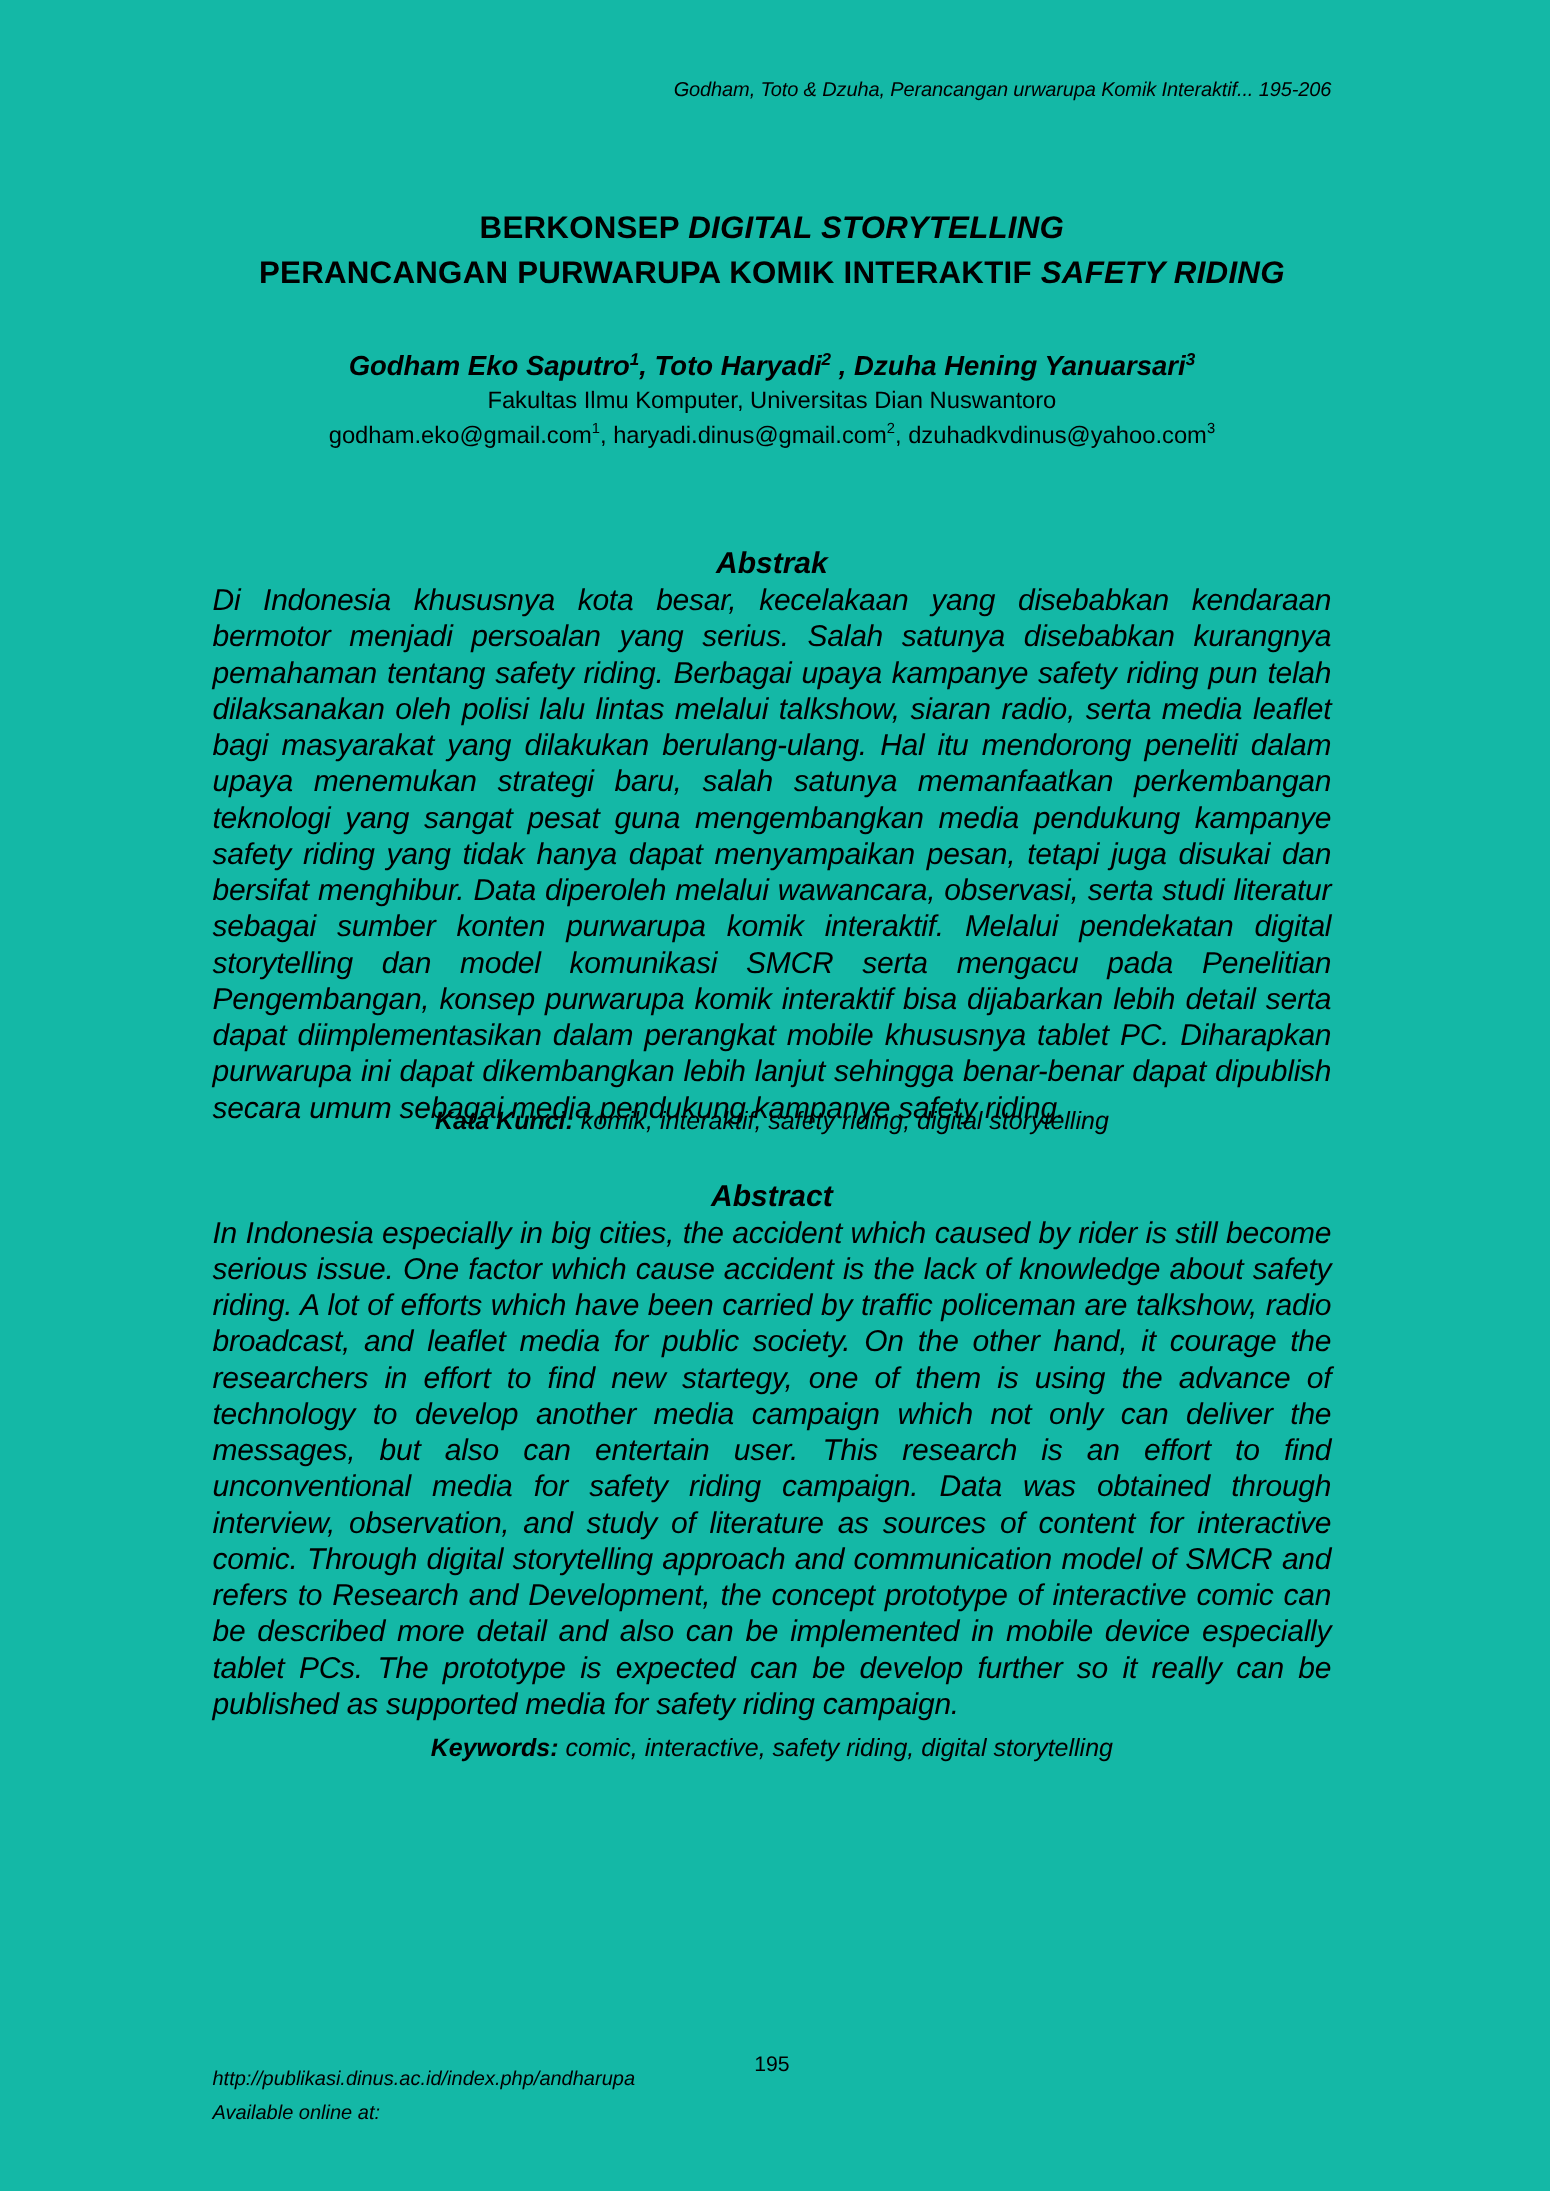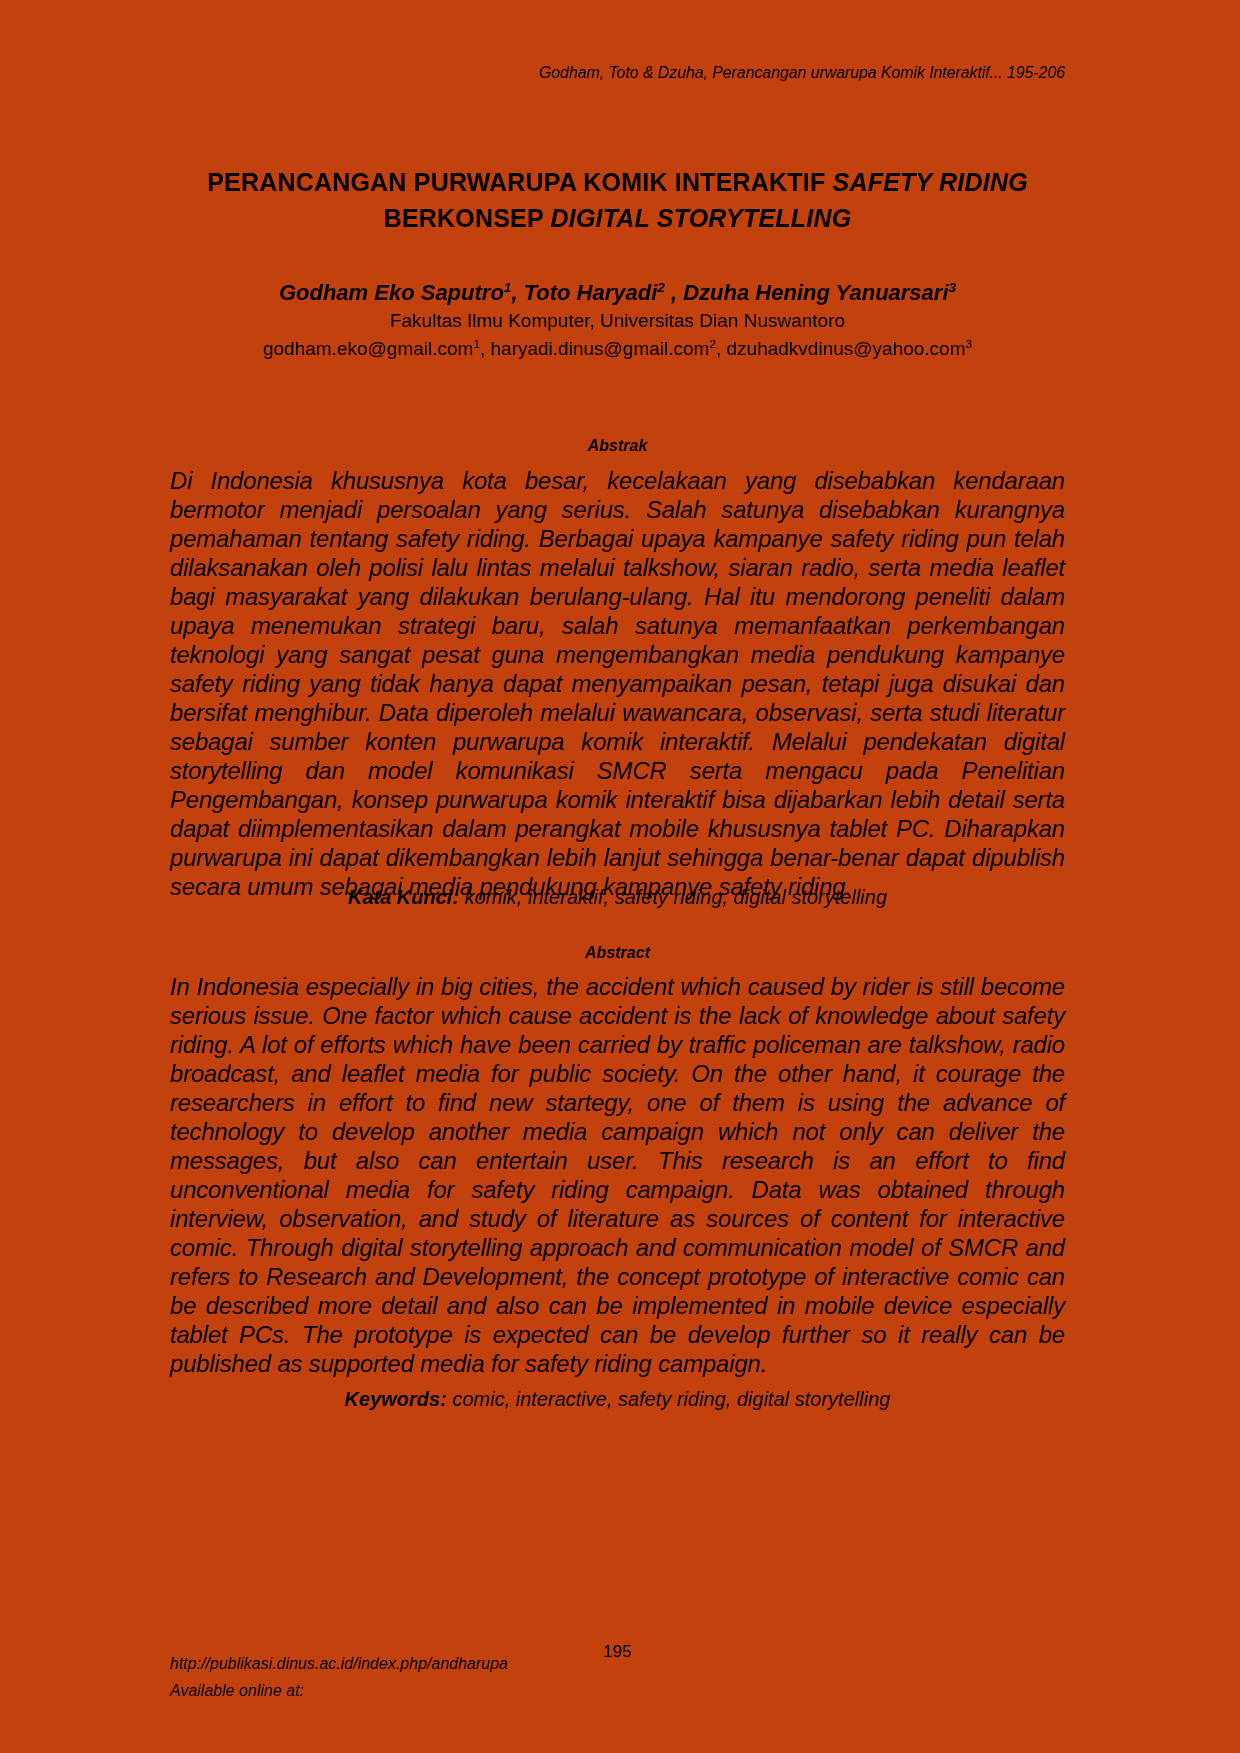--- a/index.html
+++ b/index.html
@@ -1,38 +1,38 @@
 <!DOCTYPE html>
 <html><head>
 <meta charset="utf-8">
 <style>
   html,body{margin:0;padding:0;background:#e8e8e8;}
   .page{
     position:relative;
     width:1240px;height:1753px;
-    background:#c2410c;
+    background:#14b8a6;
     font-family:"Liberation Sans",sans-serif;
     color:#000;
     overflow:hidden;
   }
   .abs{position:absolute;left:170px;width:895px;}
   .running-header{
     top:64px;text-align:right;
     font-style:italic;font-size:16px;letter-spacing:-0.1px;
   }
   .title{
     top:164px;text-align:center;
     font-weight:bold;font-size:25px;line-height:36px;letter-spacing:0.2px;
   }
   .title .it{font-style:italic;}
   .meta{top:279px;text-align:center;font-size:19px;line-height:28px;}
   .meta .authors{font-weight:bold;font-size:22px;font-style:italic;}
   sup{font-size:0.62em;vertical-align:super;line-height:0;}
   .section-heading{
-    text-align:center;font-weight:bold;font-style:italic;font-size:16px;
+    text-align:center;font-weight:bold;font-style:italic;font-size:24px;
   }
   .h-abstrak{top:437px;}
   .h-abstract{top:944px;}
   .body-text{
     font-style:italic;font-size:24px;line-height:29px;
     text-align:justify;letter-spacing:-0.2px;
   }
   .abstrak-body{top:466px;}
   .abstract-body{top:972px;}
   .kw-line{font-style:italic;font-size:20px;text-align:center;}
@@ -43,22 +43,22 @@
   .footer{top:1650px;font-style:italic;font-size:16px;line-height:27px;}
 </style>
 </head>
 <body>
 
 <div class="page">
 
   <div class="abs running-header">Godham, Toto &amp; Dzuha, Perancangan urwarupa Komik Interaktif... 195-206</div>
 
   <div class="abs title">
+    <div><span>BERKONSEP </span><span class="it">DIGITAL STORYTELLING</span></div>
     <div><span>PERANCANGAN PURWARUPA KOMIK INTERAKTIF </span><span class="it">SAFETY RIDING</span></div>
-    <div><span>BERKONSEP </span><span class="it">DIGITAL STORYTELLING</span></div>
   </div>
 
   <div class="abs meta">
     <div class="authors"><span>Godham Eko Saputro</span><sup>1</sup><span>, </span><span>Toto Haryadi</span><sup>2</sup><span> , </span><span>Dzuha Hening Yanuarsari</span><sup>3</sup></div>
     <div>Fakultas Ilmu Komputer, Universitas Dian Nuswantoro</div>
     <div><span>godham.eko@gmail.com</span><sup>1</sup><span>, </span><span>haryadi.dinus@gmail.com</span><sup>2</sup><span>, </span><span>dzuhadkvdinus@yahoo.com</span><sup>3</sup></div>
   </div>
 
   <div class="abs section-heading h-abstrak">Abstrak</div>
 

